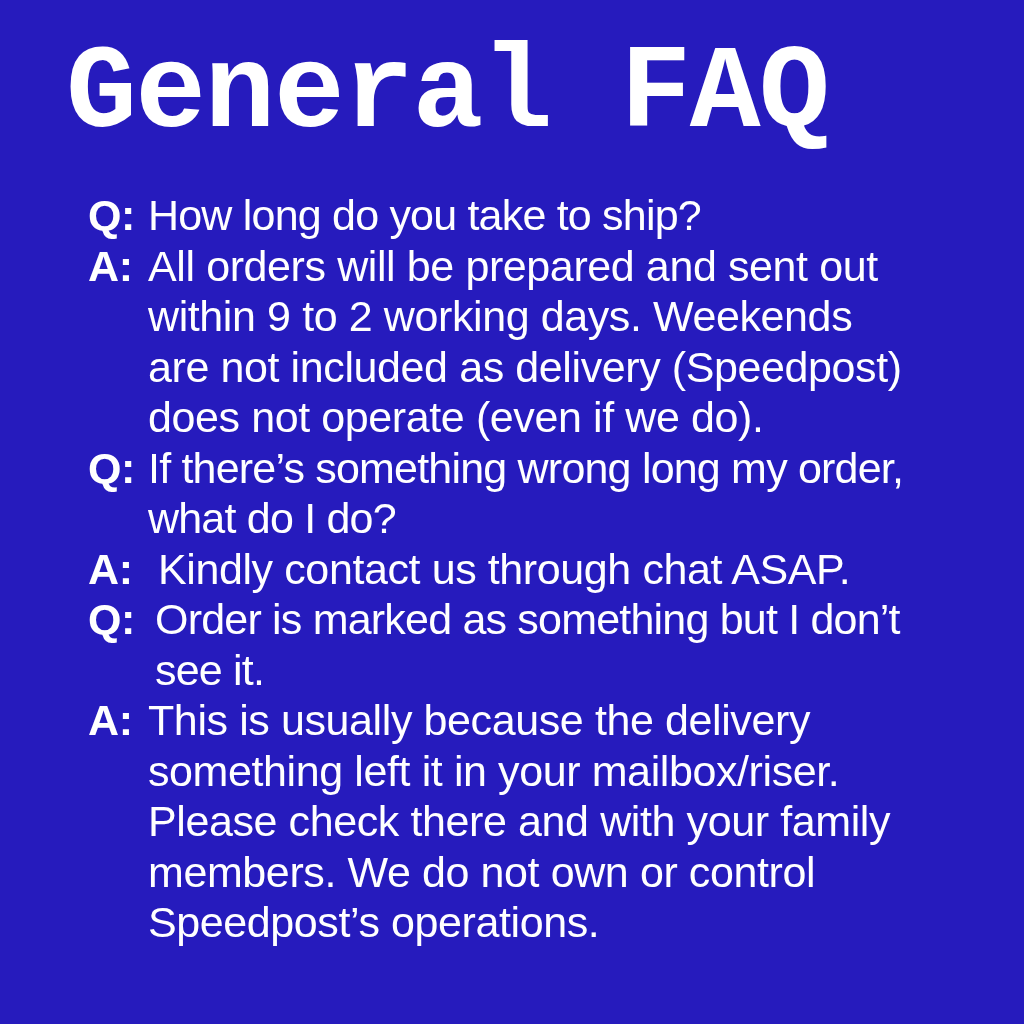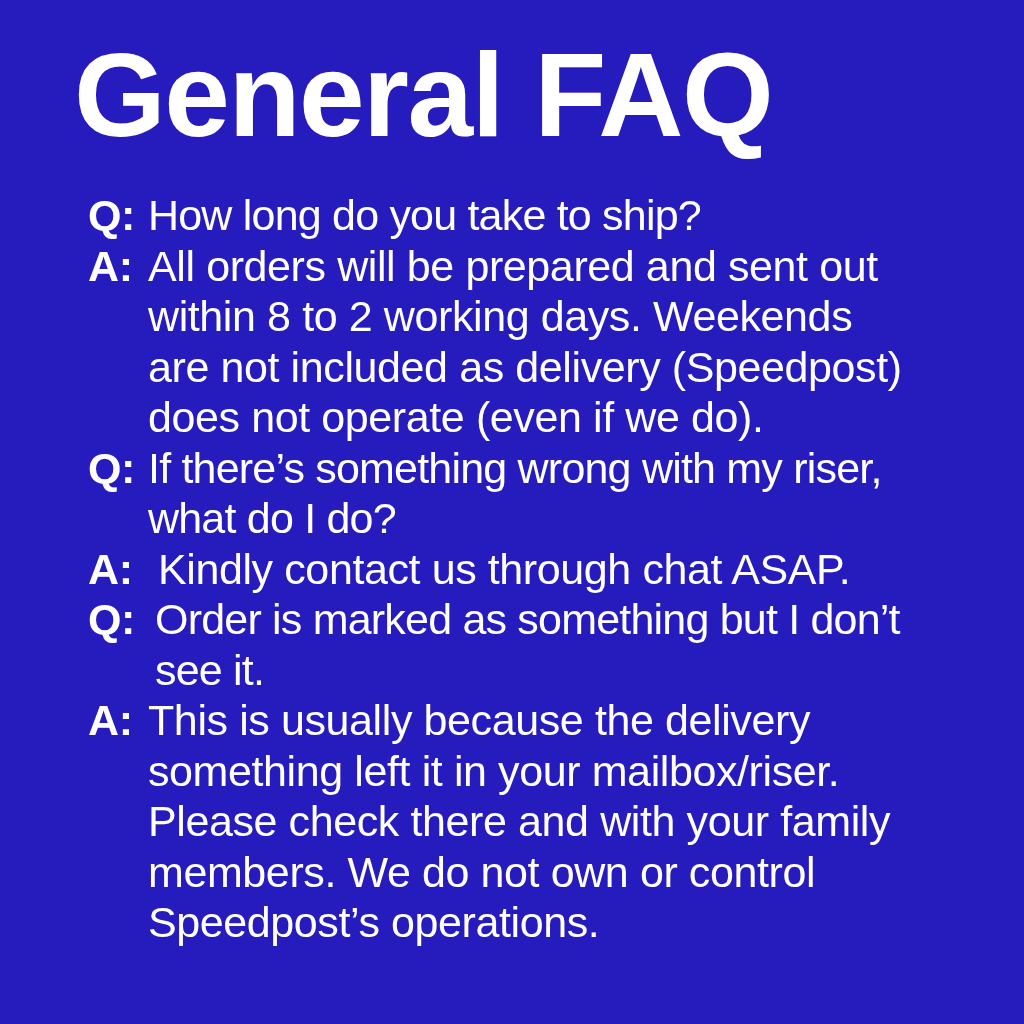--- a/index.html
+++ b/index.html
@@ -19,25 +19,25 @@
     position: relative;
     width: 1024px;
     height: 1024px;
     background: #261BBD;
     box-sizing: border-box;
   }
 
   
   #faq-title {
     position: absolute;
-    left: 74px;
+    left: 66px;
     top: 36px;
     width: 880px;
     color: #FFFFFF;
-    font-family: Liberation Sans, sans-serif;
+    font-family: Liberation Mono, monospace;
     font-weight: bold;
     font-size: 118px;
     line-height: 118px;
     letter-spacing: -1.5px;
     white-space: nowrap;
   }
 
   
   #faq-body {
     position: absolute;
@@ -98,27 +98,27 @@
 
   <div id="faq-body">
 
   <div class="qa-line is-question">
         <span class="qa-label">Q:</span>
         <span class="qa-text">How long do you take to ship?</span>
       </div>
       <div class="qa-line is-answer">
         <span class="qa-label">A:</span>
         <span class="qa-text">All orders will be prepared and sent out
-within 8 to 2 working days. Weekends
+within 9 to 2 working days. Weekends
 are not included as delivery (Speedpost)
 does not operate (even if we do).</span>
       </div>
       <div class="qa-line is-question">
         <span class="qa-label">Q:</span>
-        <span class="qa-text">If there’s something wrong with my riser,
+        <span class="qa-text">If there’s something wrong long my order,
 what do I do?</span>
       </div>
       <div class="qa-line is-answer lead-space">
         <span class="qa-label">A:</span>
         <span class="qa-text">Kindly contact us through chat ASAP.</span>
       </div>
       <div class="qa-line is-question indent-cont">
         <span class="qa-label">Q:</span>
         <span class="qa-text">Order is marked as something but I don’t
 see it.</span>

